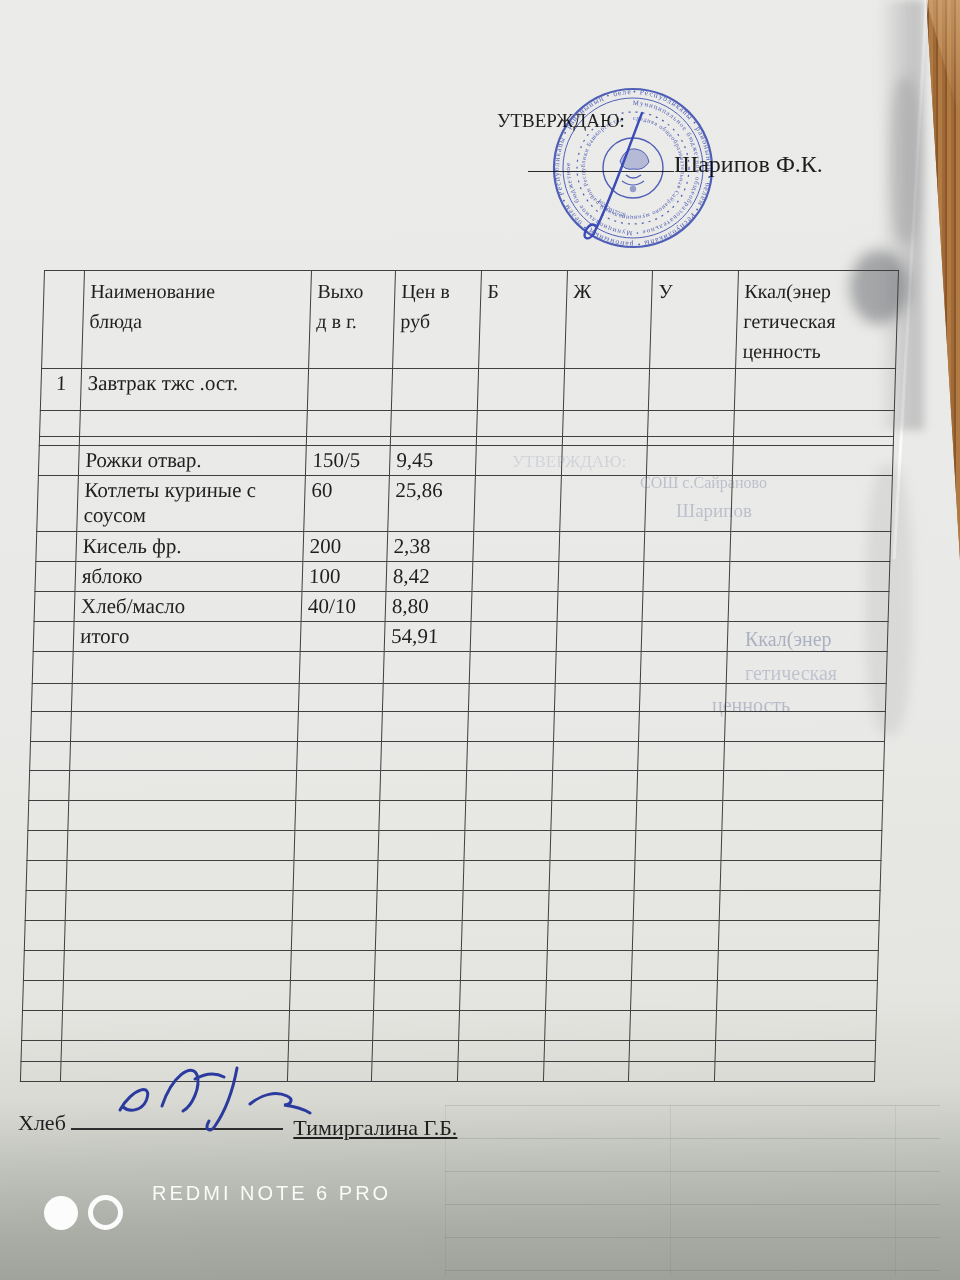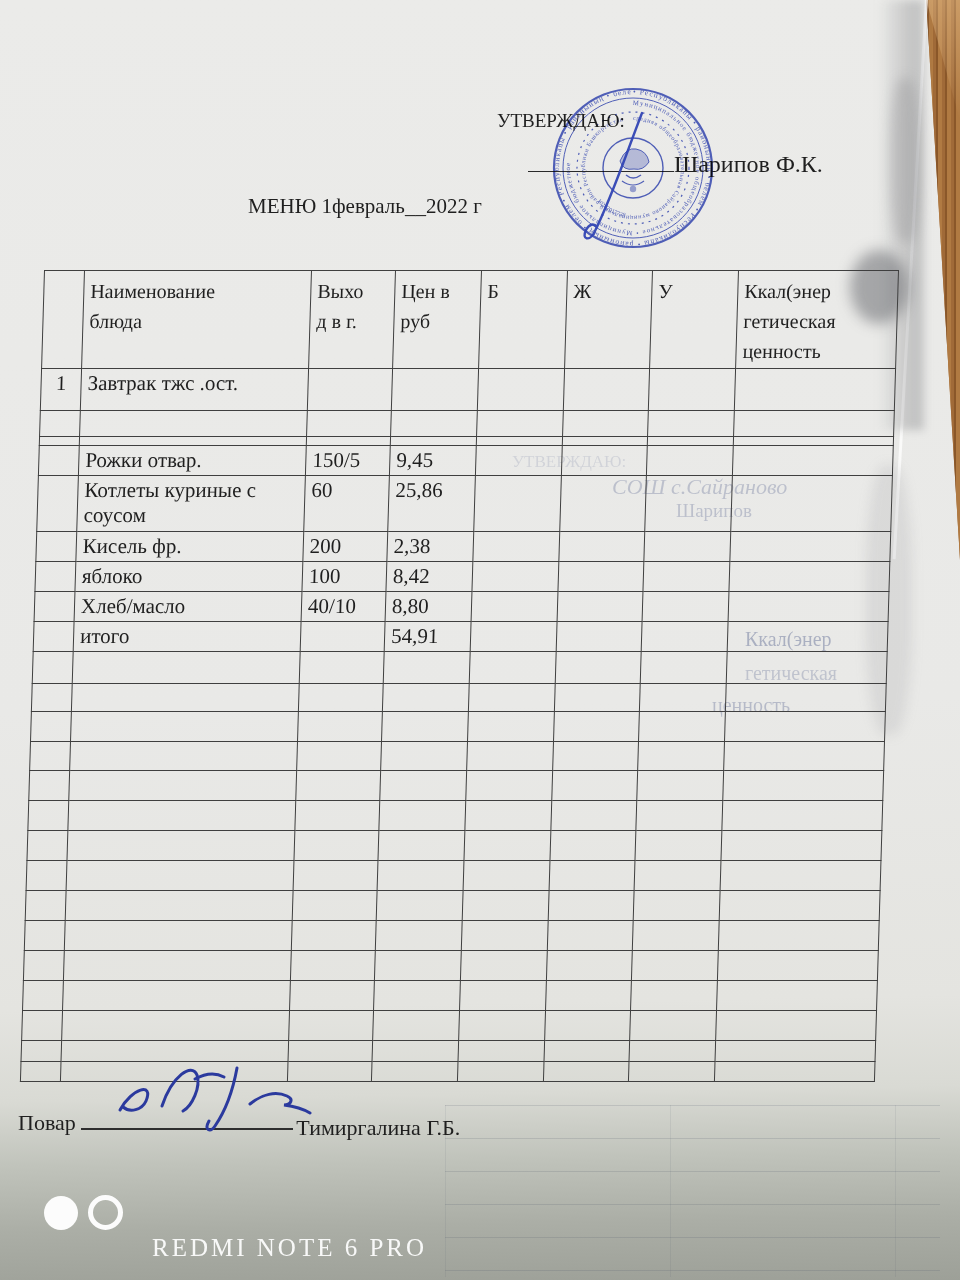--- a/index.html
+++ b/index.html
@@ -19,48 +19,48 @@
   .smudge3{left:866px;top:465px;width:46px;height:270px;background:rgba(120,122,128,.14);border-radius:40%;filter:blur(6px);}
   
   .appr1{left:497px;top:110px;font-size:19px;}
   .appr2{left:458px;top:132px;font-size:19px;}
   .appr3{left:528px;top:151px;font-size:24px;}
   .sig-line{display:inline-block;width:146px;height:16px;border-bottom:1.6px solid #2a2a2a;}
   .menu-title{left:248px;top:194px;font-size:21px;}
   
   .ghost{color:#56628e;filter:blur(.6px);font-family:"Liberation Serif",serif;}
   .g0{left:512px;top:452px;font-size:17px;opacity:.16;}
-  .g1{left:612px;top:474px;font-size:22px;opacity:.30;font-style:italic;}
+  .g1{left:640px;top:474px;font-size:16px;opacity:.30;}
   .g2{left:676px;top:500px;font-size:19px;opacity:.30;}
   .g3{left:745px;top:628px;font-size:20px;opacity:.42;}
   .g4{left:745px;top:662px;font-size:20px;opacity:.28;}
   .g5{left:712px;top:694px;font-size:20px;opacity:.34;}
   
   .tbl-wrap{left:44px;top:270px;transform:skewX(-1.7deg);transform-origin:top left;}
   table.menu{border-collapse:collapse;table-layout:fixed;width:854px;}
   table.menu th,table.menu td{border:1px solid #3f3f3f;vertical-align:top;padding:2px 6px;overflow:hidden;}
   table.menu th{font-weight:normal;font-size:20px;text-align:left;white-space:pre-line;line-height:1.5;padding-top:5px;}
   table.menu td{font-size:21px;line-height:1.2;}
   table.menu td.c0{text-align:center;padding:2px 2px;}
   
   .stamp{left:548px;top:83px;width:170px;height:170px;mix-blend-mode:multiply;opacity:.88;}
   .pen{left:520px;top:95px;width:180px;height:165px;}
   
   .povar{left:18px;top:1110px;font-size:22px;}
   .povar .sig-line2{display:inline-block;width:212px;height:18px;border-bottom:2px solid #2e2e2e;}
-  .povar .signer{position:relative;top:5px;margin-left:3px;}
+  .povar .signer{position:relative;top:5px;margin-left:10px;text-decoration:underline;}
   .cook-sign{left:100px;top:1046px;width:215px;height:100px;}
   
   .faint-grid{left:445px;top:1105px;width:495px;height:172px;opacity:.8;
     background:
       repeating-linear-gradient(180deg,rgba(70,80,100,.20) 0 1px,transparent 1px 33px),
       repeating-linear-gradient(90deg,rgba(70,80,100,.12) 0 1px,transparent 1px 225px);
     filter:blur(.4px);}
   
-  .wm-text{left:152px;top:1231px;font-family:Liberation Serif, serif;font-size:25px;letter-spacing:3px;line-height:1.32;color:#fff;opacity:.93;}
+  .wm-text{left:152px;top:1180px;font-family:Liberation Sans, sans-serif;font-size:20px;letter-spacing:3px;line-height:1.32;color:#fff;opacity:.93;}
   .wm-c1{left:44px;top:1196px;width:34px;height:34px;border-radius:50%;background:#fff;opacity:.96;}
   .wm-c2{left:88px;top:1195px;width:25px;height:25px;border-radius:50%;border:5px solid #fff;opacity:.96;}
 </style>
 </head>
 <body>
 
 <div class="photo">
 
   <div class="abs wood"></div>
   <div class="abs wood-light"></div>
@@ -113,21 +113,20 @@
       <path d="M78,92 q7,6 15,0" fill="none" stroke-width="1.4"></path>
       <path d="M74,98 q11,8 22,0" fill="none" stroke-width="1.2"></path>
       <circle cx="85" cy="106" r="3.2" fill-opacity=".55" stroke="none"></circle>
     </g>
   </svg>
 
   <svg class="abs pen" viewBox="0 0 180 165">
     <path d="M122,18 C105,62 92,102 74,138 c-4,8 -13,7 -8,-3 c3,-6 8,-7 11,-3" fill="none" stroke="#3244b4" stroke-width="2.4" stroke-linecap="round" opacity=".95"></path>
   </svg>
 
-  <div class="abs menu-title">МЕНЮ  1февраль__2022 г</div>
 
   <div class="abs tbl-wrap">
     <table class="menu">
       <colgroup>
         <col style="width:40px">
           <col style="width:227px">
           <col style="width:84px">
           <col style="width:86px">
         <col style="width:86px">
           <col style="width:85px">
@@ -390,21 +389,21 @@
             <td></td>
             <td></td>
             <td></td>
             <td></td>
           </tr>
         </tbody>
     </table>
   </div>
 
   <div class="abs povar">
-    <span>Повар</span>
+    <span>Хлеб</span>
     <span class="sig-line2"></span><span class="signer">Тимиргалина Г.Б.</span>
   </div>
   <svg class="abs cook-sign" viewBox="0 0 215 100">
     <g fill="none" stroke="#2b3a9e" stroke-width="3" stroke-linecap="round">
       <path d="M20,64 C32,42 54,36 46,55 C42,64 30,67 23,61"></path>
       <path d="M62,60 C72,30 92,16 97,29 C101,41 92,60 83,65"></path>
       <path d="M95,33 C104,28 115,26 124,31"></path>
       <path d="M137,22 C133,44 126,64 115,80 C110,87 104,84 109,75"></path>
       <path d="M150,58 C162,48 176,45 187,50 c7,3 4,9 -3,9 q16,2 26,8"></path>
     </g>

